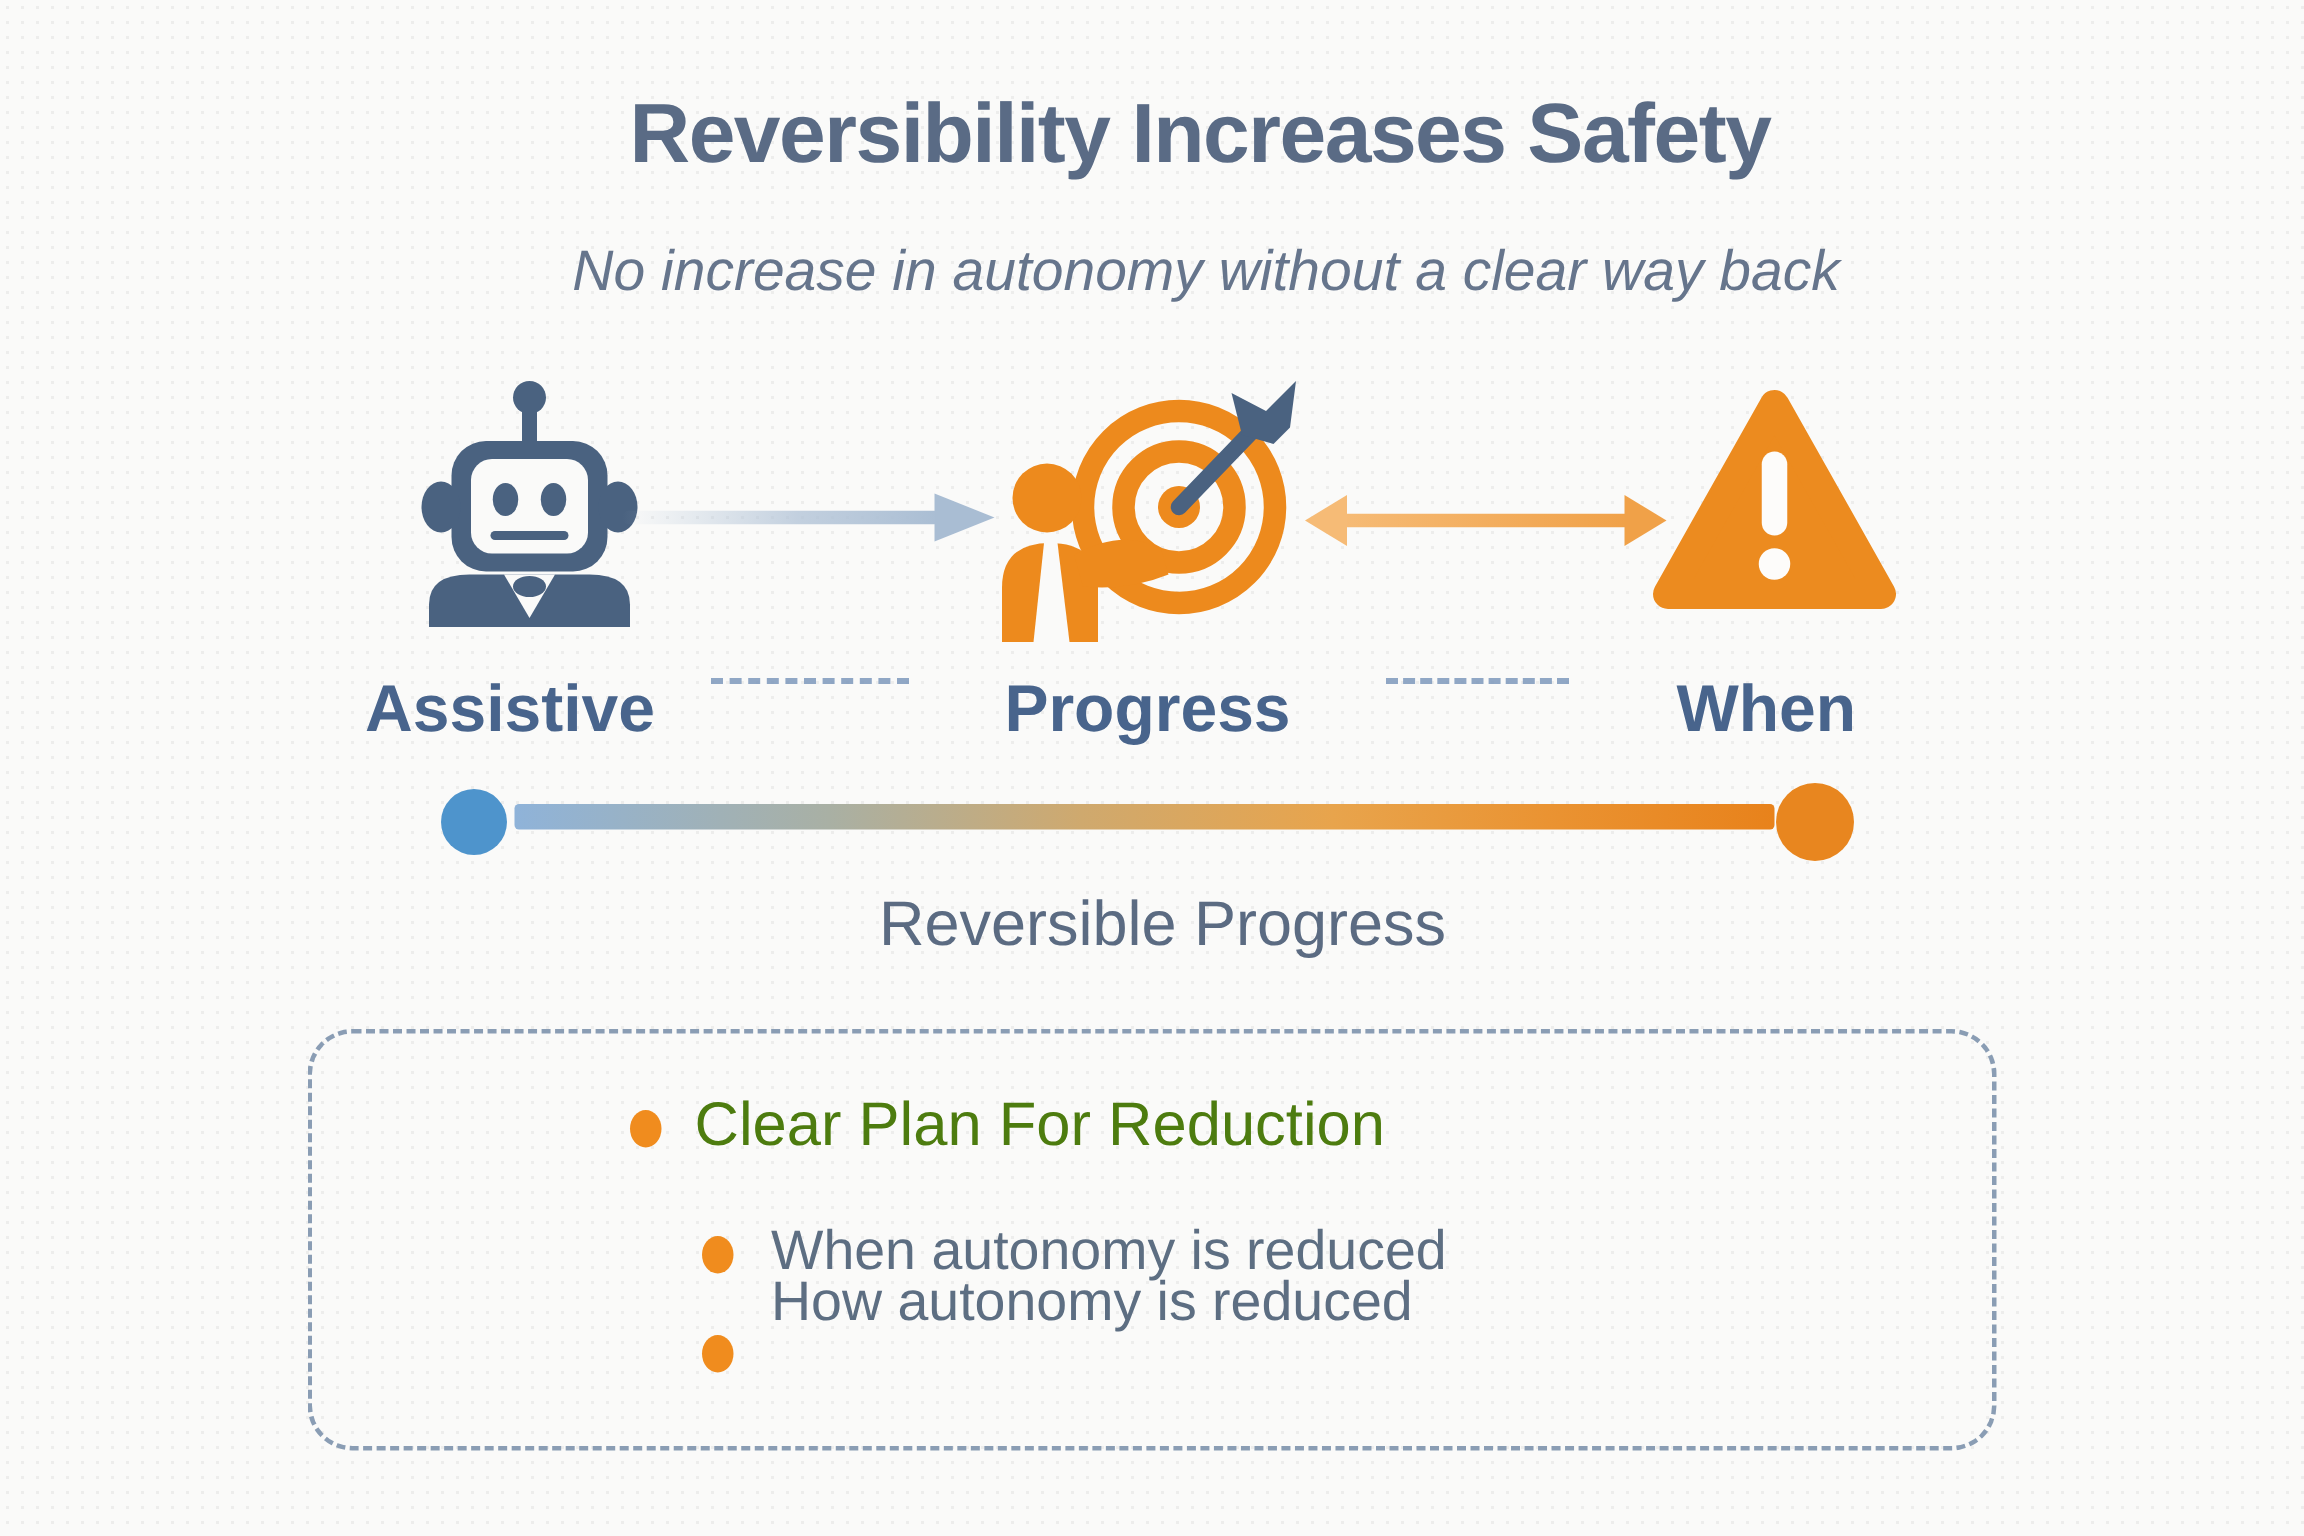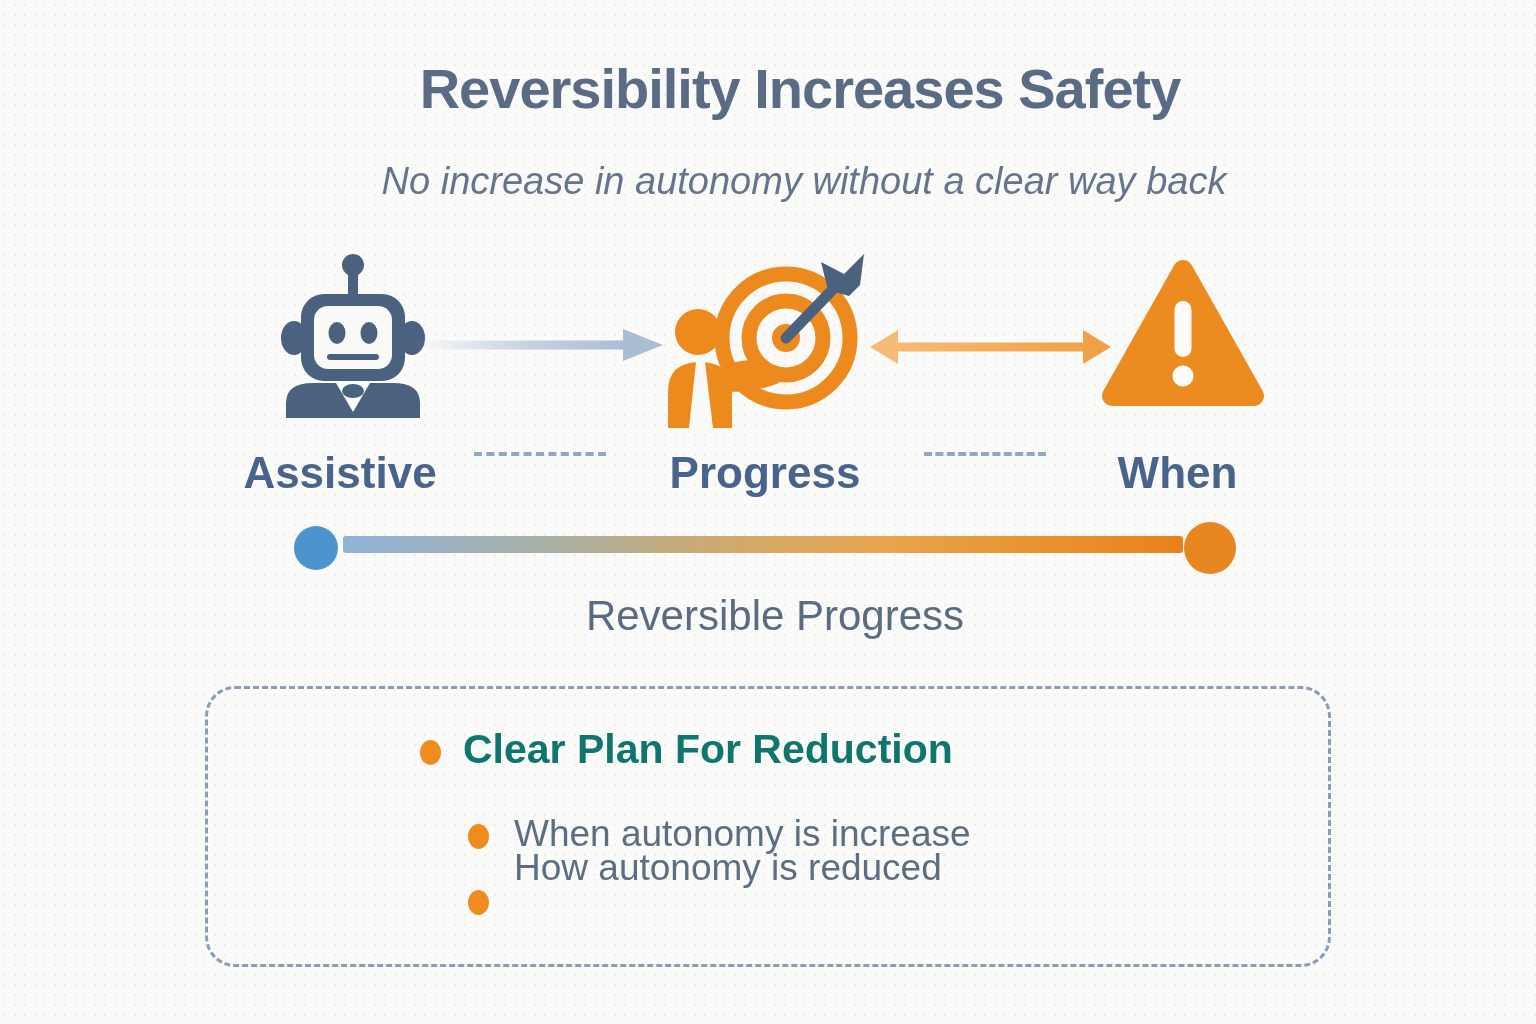--- a/index.html
+++ b/index.html
@@ -67,21 +67,21 @@
   }
   .bullet {
     position: absolute; width: 21px; height: 25px;
     border-radius: 50%; background: #f08c1e;
   }
   .b-head  { left: 420px; top: 740px; }
   .b-item1 { left: 468px; top: 824px; }
   .b-item2 { left: 468px; top: 890px; }
   .plan-heading {
     left: 463px; top: 726px; width: 700px;
-    font-size: 41px; font-weight: 700; color: #0f766e;
+    font-size: 41px; font-weight: 400; color: #4d7c0f;
   }
   .plan-item {
     width: 700px;
     font-size: 37px; font-weight: 400; color: #5d6e82;
   }
   .i-item1 { left: 514px; top: 813px; }
   .i-item2 { left: 514px; top: 847px; }
 
   .icon-box svg { display: block; }
 </style>
@@ -174,15 +174,15 @@
   <div class="dot dot-start"></div>
   <div class="gradient-bar"></div>
   <div class="dot dot-end"></div>
 </div>
 <div class="abs progress-label">Reversible Progress</div>
 
 <div class="abs plan-box"></div>
 <div class="abs bullet b-head"></div>
 <div class="abs plan-heading">Clear Plan For Reduction</div>
 <div class="abs bullet b-item1"></div>
-<div class="abs plan-item i-item1">When autonomy is increase</div>
+<div class="abs plan-item i-item1">When autonomy is reduced</div>
 <div class="abs bullet b-item2"></div>
 <div class="abs plan-item i-item2">How autonomy is reduced</div>
 
 </body></html>

